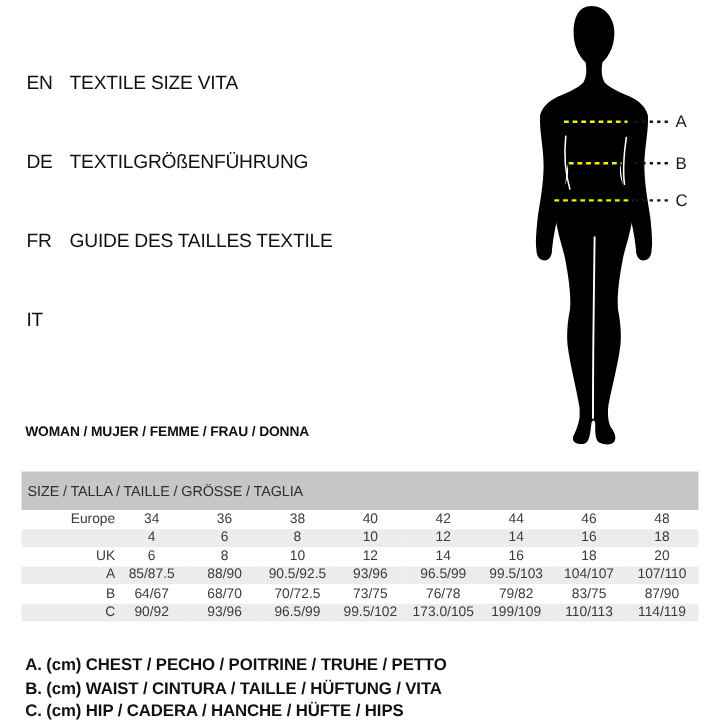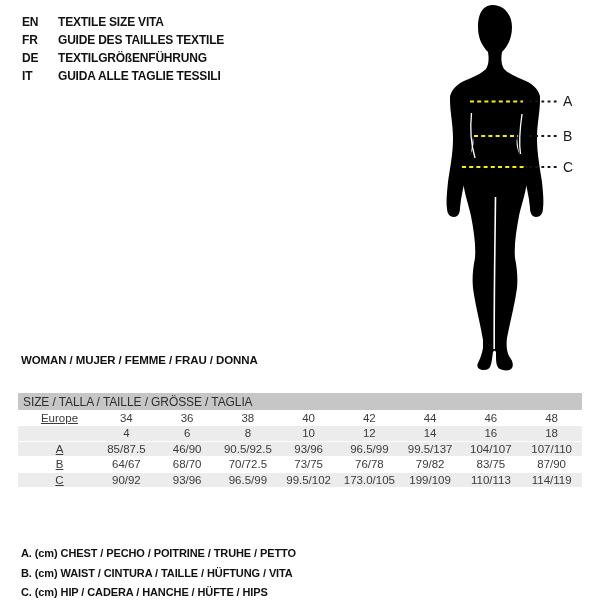--- a/index.html
+++ b/index.html
@@ -10,67 +10,66 @@
     --text-dark:#111111;
     --table-text:#3b3b3b;
   }
   *{box-sizing:border-box;}
   html,body{margin:0;padding:0;}
   body{
     width:600px;height:600px;background:#ffffff;position:relative;
     font-family:"Liberation Sans", sans-serif;overflow:hidden;
   }
   .lang-block{position:absolute;left:22px;top:13px;}
-  .lang-row{display:flex;font-weight:700;font-size:12px;line-height:18px;
-    color:var(--text-dark);letter-spacing:-0.2px;white-space:nowrap;}
+  .lang-row{display:flex;font-weight:400;font-size:16px;line-height:18px;
+    color:var(--text-dark);letter-spacing:-0.2px;white-space:nowrap;margin-top:48px;}
   .lang-code{width:36px;flex:0 0 36px;}
   .figure-svg{position:absolute;left:0;top:0;width:600px;height:600px;}
   .dash-yellow{stroke:var(--accent-yellow);stroke-width:2;stroke-dasharray:4 3.2;fill:none;}
   .dash-black{stroke:#151515;stroke-width:2;stroke-dasharray:2.8 3.4;fill:none;}
   .measure-letter{font-family:"Liberation Sans",sans-serif;font-size:14px;fill:#1a1a1a;}
   .sliver{stroke:#ffffff;fill:none;}
   .section-title{position:absolute;left:21px;top:354px;font-weight:700;font-size:11.5px;
     color:var(--text-dark);letter-spacing:-0.1px;white-space:nowrap;}
   table.size-table{
     position:absolute;left:18px;top:393px;width:564px;border-collapse:collapse;
     table-layout:fixed;font-size:11.5px;color:var(--table-text);
   }
   table.size-table th{
     background:var(--header-bg);color:#2e2e2e;font-weight:400;font-size:12px;
-    text-align:left;padding:0 0 0 5px;height:17px;letter-spacing:-0.1px;
+    text-align:left;padding:0 0 0 5px;height:32px;letter-spacing:-0.1px;
   }
   table.size-table td{
     height:15.5px;border-bottom:1px solid #ffffff;text-align:center;
     padding:0;white-space:nowrap;
   }
-  table.size-table td.rowlabel{text-align:center;padding-left:5px;text-decoration:underline;}
+  table.size-table td.rowlabel{text-align:right;padding-left:5px;}
   table.size-table tr.shaded td{background:var(--row-bg);}
   .legend{position:absolute;left:21px;top:544px;}
-  .legend-line{font-weight:700;font-size:11px;line-height:19.5px;
+  .legend-line{font-weight:700;font-size:14px;line-height:19.5px;
     color:var(--text-dark);letter-spacing:-0.1px;white-space:nowrap;}
 </style>
 </head>
 <body>
 
 <div class="lang-block">
   <div class="lang-row">
     <span class="lang-code">EN</span>
     <span class="lang-text">TEXTILE SIZE VITA</span>
   </div>
   <div class="lang-row">
+    <span class="lang-code">DE</span>
+    <span class="lang-text">TEXTILGRÖßENFÜHRUNG</span>
+  </div>
+  <div class="lang-row">
     <span class="lang-code">FR</span>
     <span class="lang-text">GUIDE DES TAILLES TEXTILE</span>
   </div>
   <div class="lang-row">
-    <span class="lang-code">DE</span>
-    <span class="lang-text">TEXTILGRÖßENFÜHRUNG</span>
-  </div>
-  <div class="lang-row">
     <span class="lang-code">IT</span>
-    <span class="lang-text">GUIDA ALLE TAGLIE TESSILI</span>
   </div>
 </div>
 
 <svg class="figure-svg" viewBox="0 0 600 600" xmlns="http://www.w3.org/2000/svg" aria-hidden="true">
 
   <path fill="var(--silhouette)" d="
     M 493,5
     C 504,5 512,15 512,27
     C 512,38 508,46 502,52
     C 501,58 501,64 504,69
@@ -186,28 +185,39 @@
     <td class="rowlabel"></td>
     <td>4</td>
     <td>6</td>
     <td>8</td>
     <td>10</td>
     <td>12</td>
     <td>14</td>
     <td>16</td>
     <td>18</td>
   </tr>
+  <tr>
+    <td class="rowlabel">UK</td>
+    <td>6</td>
+    <td>8</td>
+    <td>10</td>
+    <td>12</td>
+    <td>14</td>
+    <td>16</td>
+    <td>18</td>
+    <td>20</td>
+  </tr>
   <tr class="shaded">
     <td class="rowlabel">A</td>
     <td>85/87.5</td>
-    <td>46/90</td>
+    <td>88/90</td>
     <td>90.5/92.5</td>
     <td>93/96</td>
     <td>96.5/99</td>
-    <td>99.5/137</td>
+    <td>99.5/103</td>
     <td>104/107</td>
     <td>107/110</td>
   </tr>
   <tr>
     <td class="rowlabel">B</td>
     <td>64/67</td>
     <td>68/70</td>
     <td>70/72.5</td>
     <td>73/75</td>
     <td>76/78</td>

